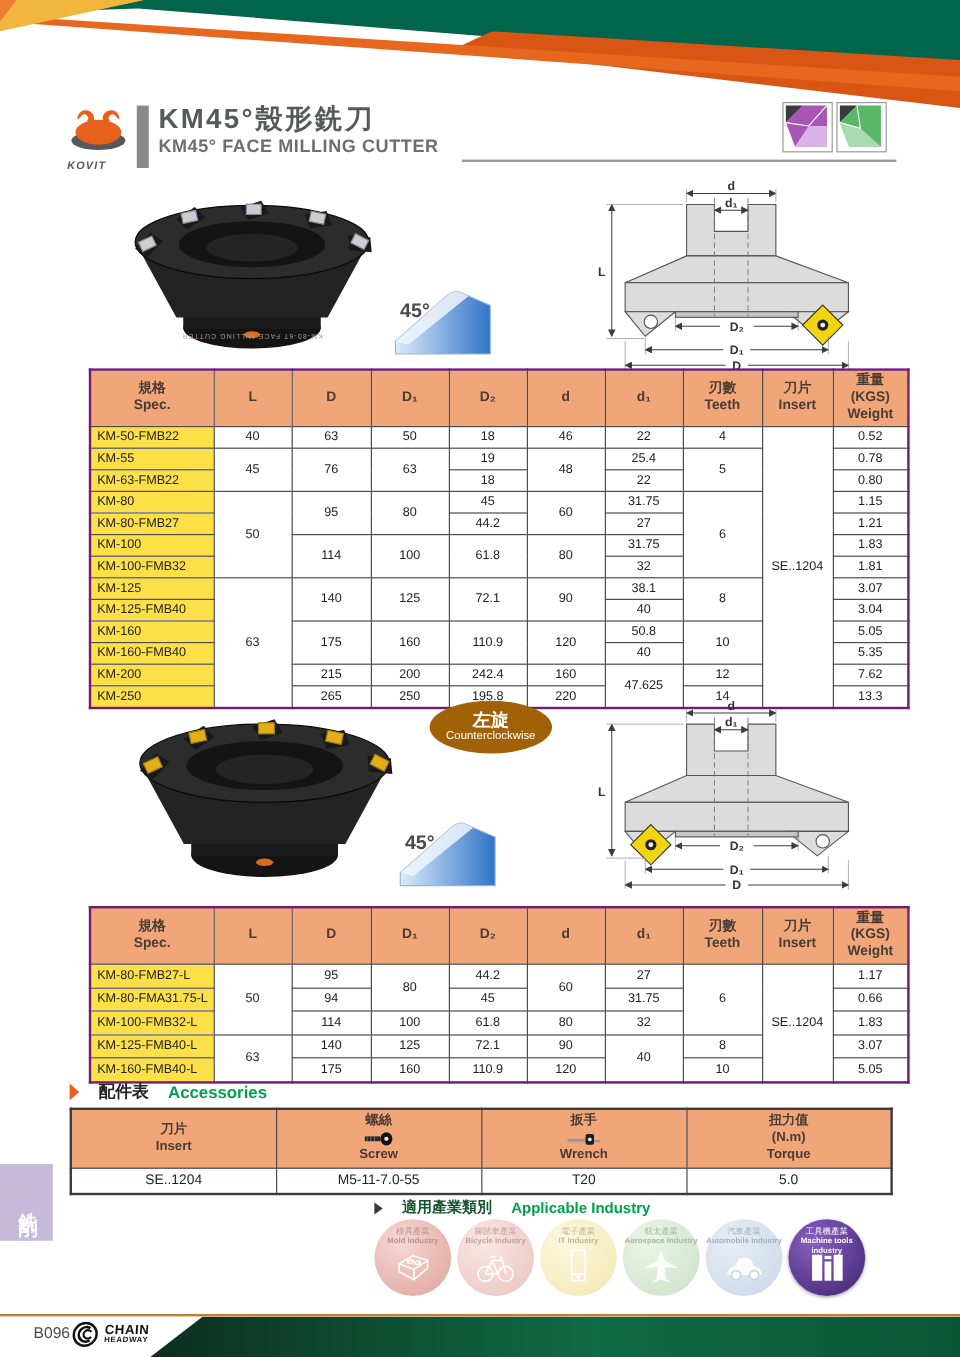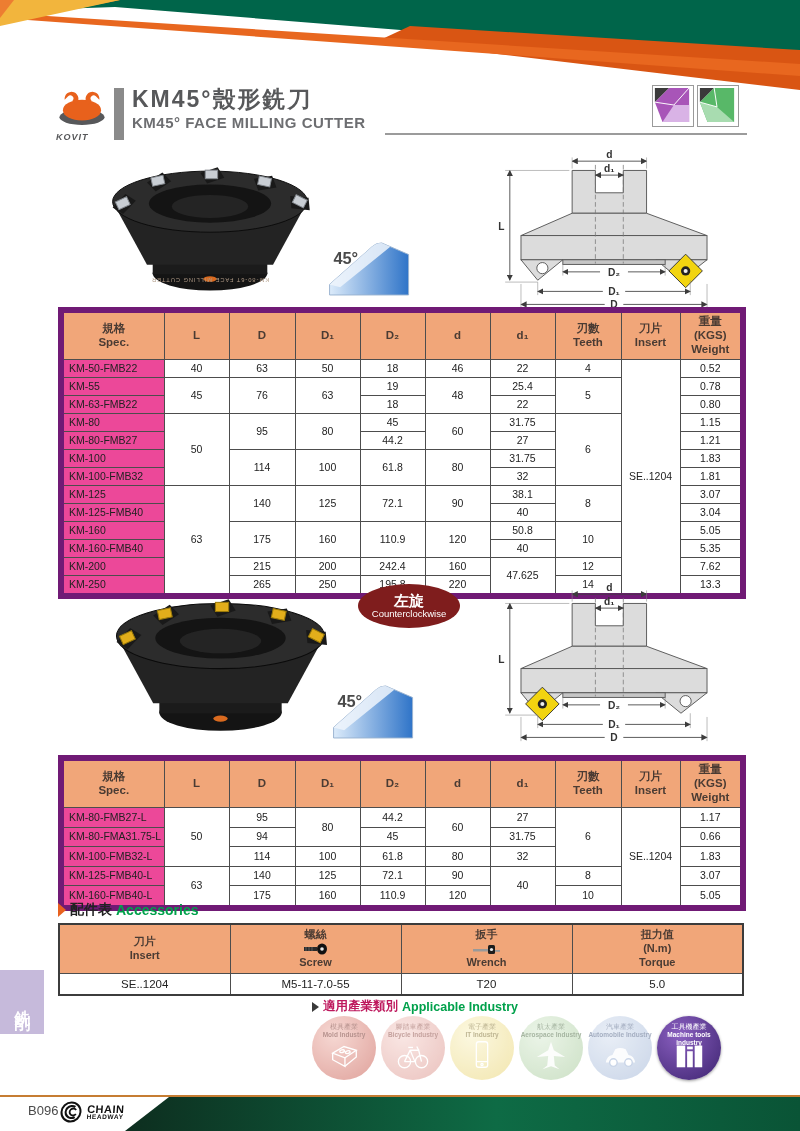--- a/index.html
+++ b/index.html
@@ -18,35 +18,35 @@
   .bn-yl{background:#f2b53d;clip-path:polygon(14px 0,120px 0,0 26px,0 18px)}
   
   .title-bar{left:114px;top:88px;width:10px;height:52px;background:#8a8a8a}
   .title-zh{left:132px;top:84px;font-size:23px;letter-spacing:2px;color:#57585a;font-weight:bold}
   .title-en{left:132px;top:114px;font-size:15px;font-weight:bold;color:#6d6e71;letter-spacing:.5px}
   .head-rule{left:385px;top:133px;width:362px;height:2px;background:#9b9b9b}
   .kovit{left:56px;top:82px;width:52px;height:60px;text-align:left}
   .kovit .k-label{font-size:9px;font-weight:bold;font-style:italic;color:#57585a;letter-spacing:1px}
   .gem{top:85px;width:40px;height:40px;border:1px solid #9a9a9a;background:#fff}
   
-  .badge{left:358px;top:584px;width:102px;height:44px;background:#7f1d1d;border-radius:50%;
+  .badge{left:358px;top:584px;width:102px;height:44px;background:#a16207;border-radius:50%;
          color:#fff;text-align:center;display:flex;flex-direction:column;justify-content:center;line-height:1.1}
   .badge .b-zh{font-size:15px;font-weight:bold}
   .badge .b-en{font-size:9.5px}
   
-  table.spec{position:absolute;left:58px;width:684px;border-collapse:collapse;table-layout:fixed;
-             border:6px solid #701a75;font-size:10.5px;color:#222}
+  table.spec{position:absolute;left:74px;width:684px;border-collapse:collapse;table-layout:fixed;
+             border:2px solid #701a75;font-size:10.5px;color:#222}
   .spec th,.spec td{border:1px solid #4d4d4d;text-align:center;padding:0;line-height:1.2;overflow:hidden}
   .spec thead th{background:#f1a679;color:#4a3b33;font-weight:bold;white-space:pre-line;
                  height:46px;font-size:11.5px}
   #t1 tbody td{height:17px}
   #t2 tbody td{height:18.5px}
-  .spec td.s{background:#ec4899;text-align:left;padding-left:5px}
+  .spec td.s{background:#fde047;text-align:left;padding-left:5px}
   
-  .sec-title{position:absolute;font-size:14px;font-weight:bold;display:flex;align-items:center;gap:4px}
+  .sec-title{position:absolute;font-size:14px;font-weight:bold;display:flex;align-items:center;gap:16px}
   .tri-orange{width:0;height:0;border-left:8px solid #e8611f;border-top:7px solid transparent;border-bottom:7px solid transparent}
   .tri-black{width:0;height:0;border-left:7px solid #3a3a3a;border-top:5px solid transparent;border-bottom:5px solid transparent}
   .t-zh{color:#222}.t-en{color:#00a14b}
   
   table.acc{position:absolute;left:58px;top:923px;width:684px;border-collapse:collapse;table-layout:fixed;
             border:2px solid #3c3c3c;font-size:11.5px;color:#222}
   .acc th,.acc td{border:1px solid #4d4d4d;text-align:center;padding:0}
   .acc thead th{background:#f1a679;color:#4a3b33;font-weight:bold;height:48px;font-size:11px;line-height:1.25}
   .acc tbody td{height:20px}
   .acc .a-ic{display:block;margin:1px auto}
@@ -590,21 +590,21 @@
     <td>SE..1204</td>
     <td>M5-11-7.0-55</td>
     <td>T20</td>
     <td>5.0</td>
   </tr>
     </tbody>
 </table>
 
 <div class="sec-title" style="left:312px;top:998px;font-size:12.5px">
   <span class="tri-black"></span>
-  <span style="color:#be185d">適用產業類別</span>
+  <span style="color:#14532d">適用產業類別</span>
   <span class="t-en">Applicable Industry</span>
 </div>
 <div class="abs inds">
   <div class="ind ind0 faded">
     <div class="lab c0">
         <div class="lz">模具產業</div>
         <div class="le">Mold Industry</div>
       </div>
     <svg width="34" height="34" viewBox="0 0 36 36">
         <g stroke="#fff" stroke-width="1.4" fill="none">

